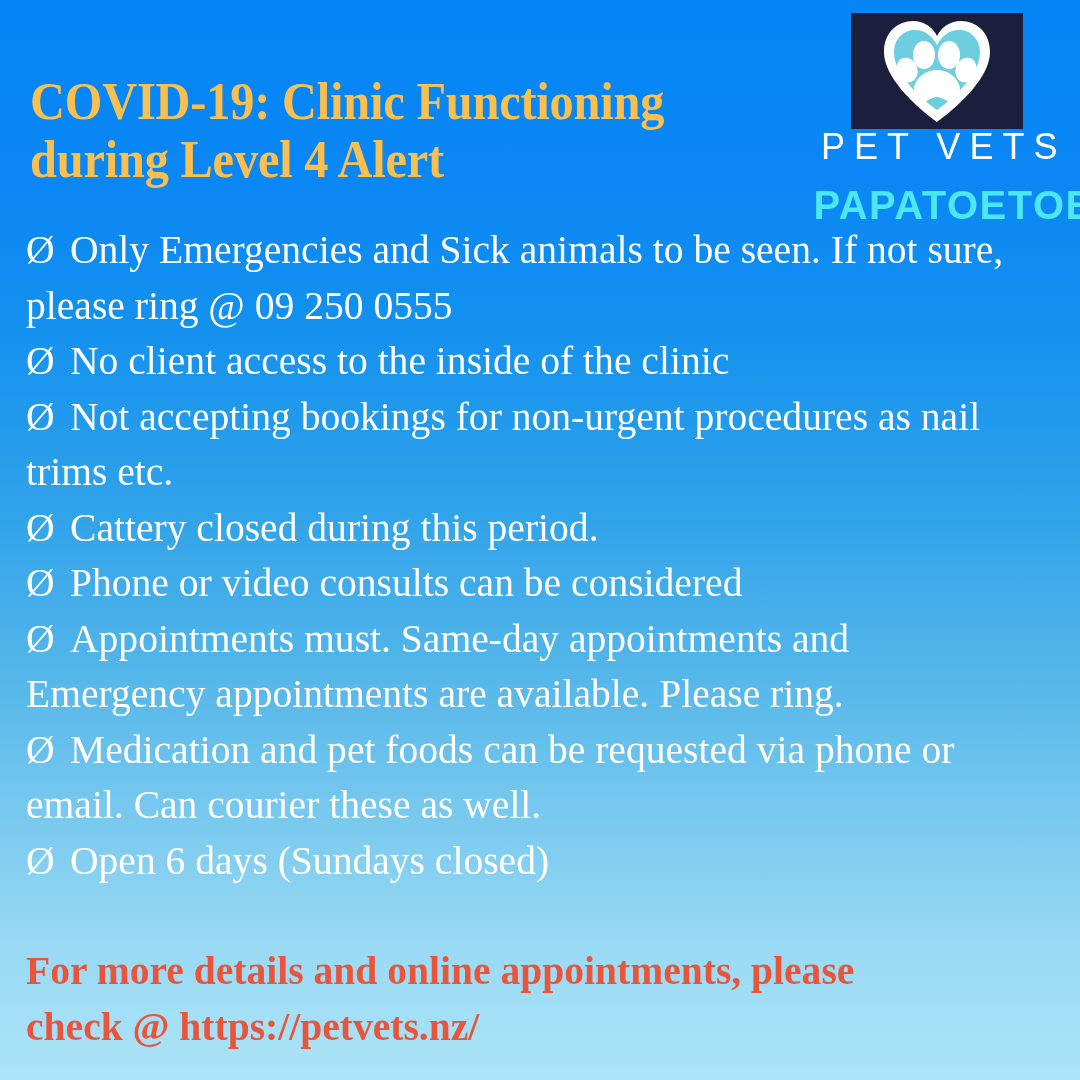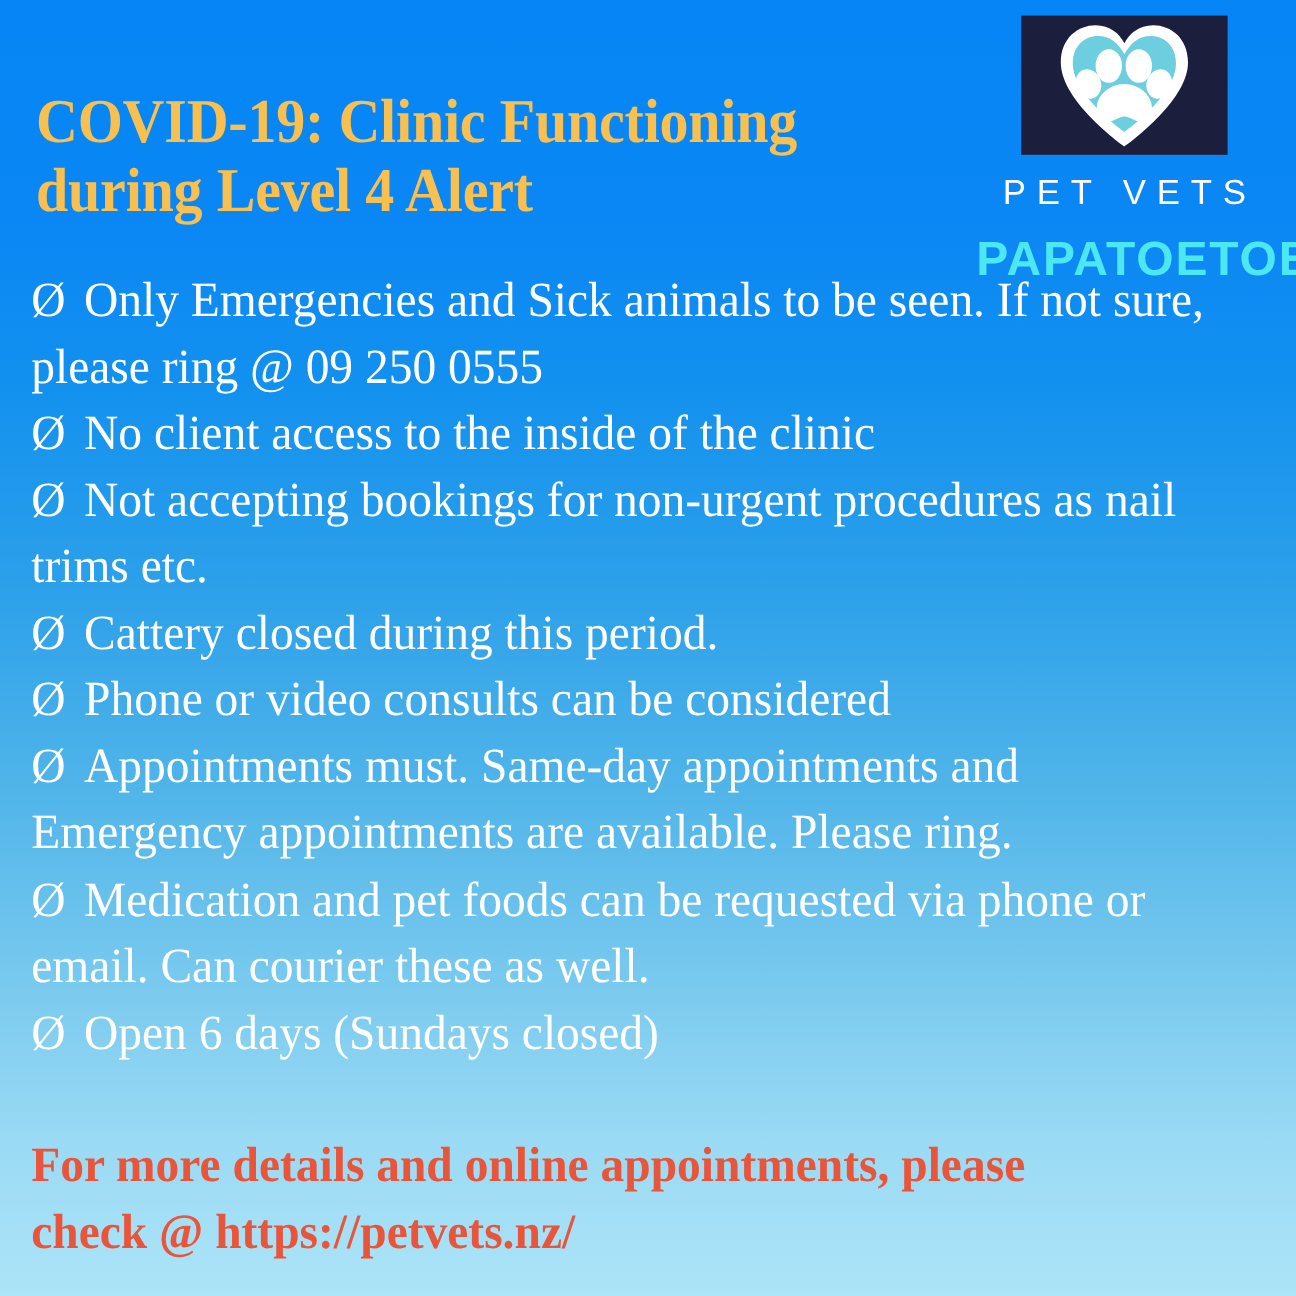--- a/index.html
+++ b/index.html
@@ -46,24 +46,24 @@
   #logo-heart-svg {
     position: absolute;
     top: 50%;
     left: 50%;
     transform: translate(-50%, -50%);
     width: 118px;
     height: 108px;
     display: block;
   }
   #logo-wordmark-primary {
-    margin-top: 18px;
+    margin-top: 0;
     color: #ffffff;
     font-family: "Liberation Sans", "DejaVu Sans", sans-serif;
-    font-size: 29px;
+    font-size: 36px;
     font-weight: 400;
     letter-spacing: 9px;
     line-height: 1;
     text-indent: 9px;
     white-space: nowrap;
   }
   #logo-wordmark-secondary {
     margin-top: 20px;
     color: #4ce7f2;
     font-family: "Liberation Sans", "DejaVu Sans", sans-serif;

